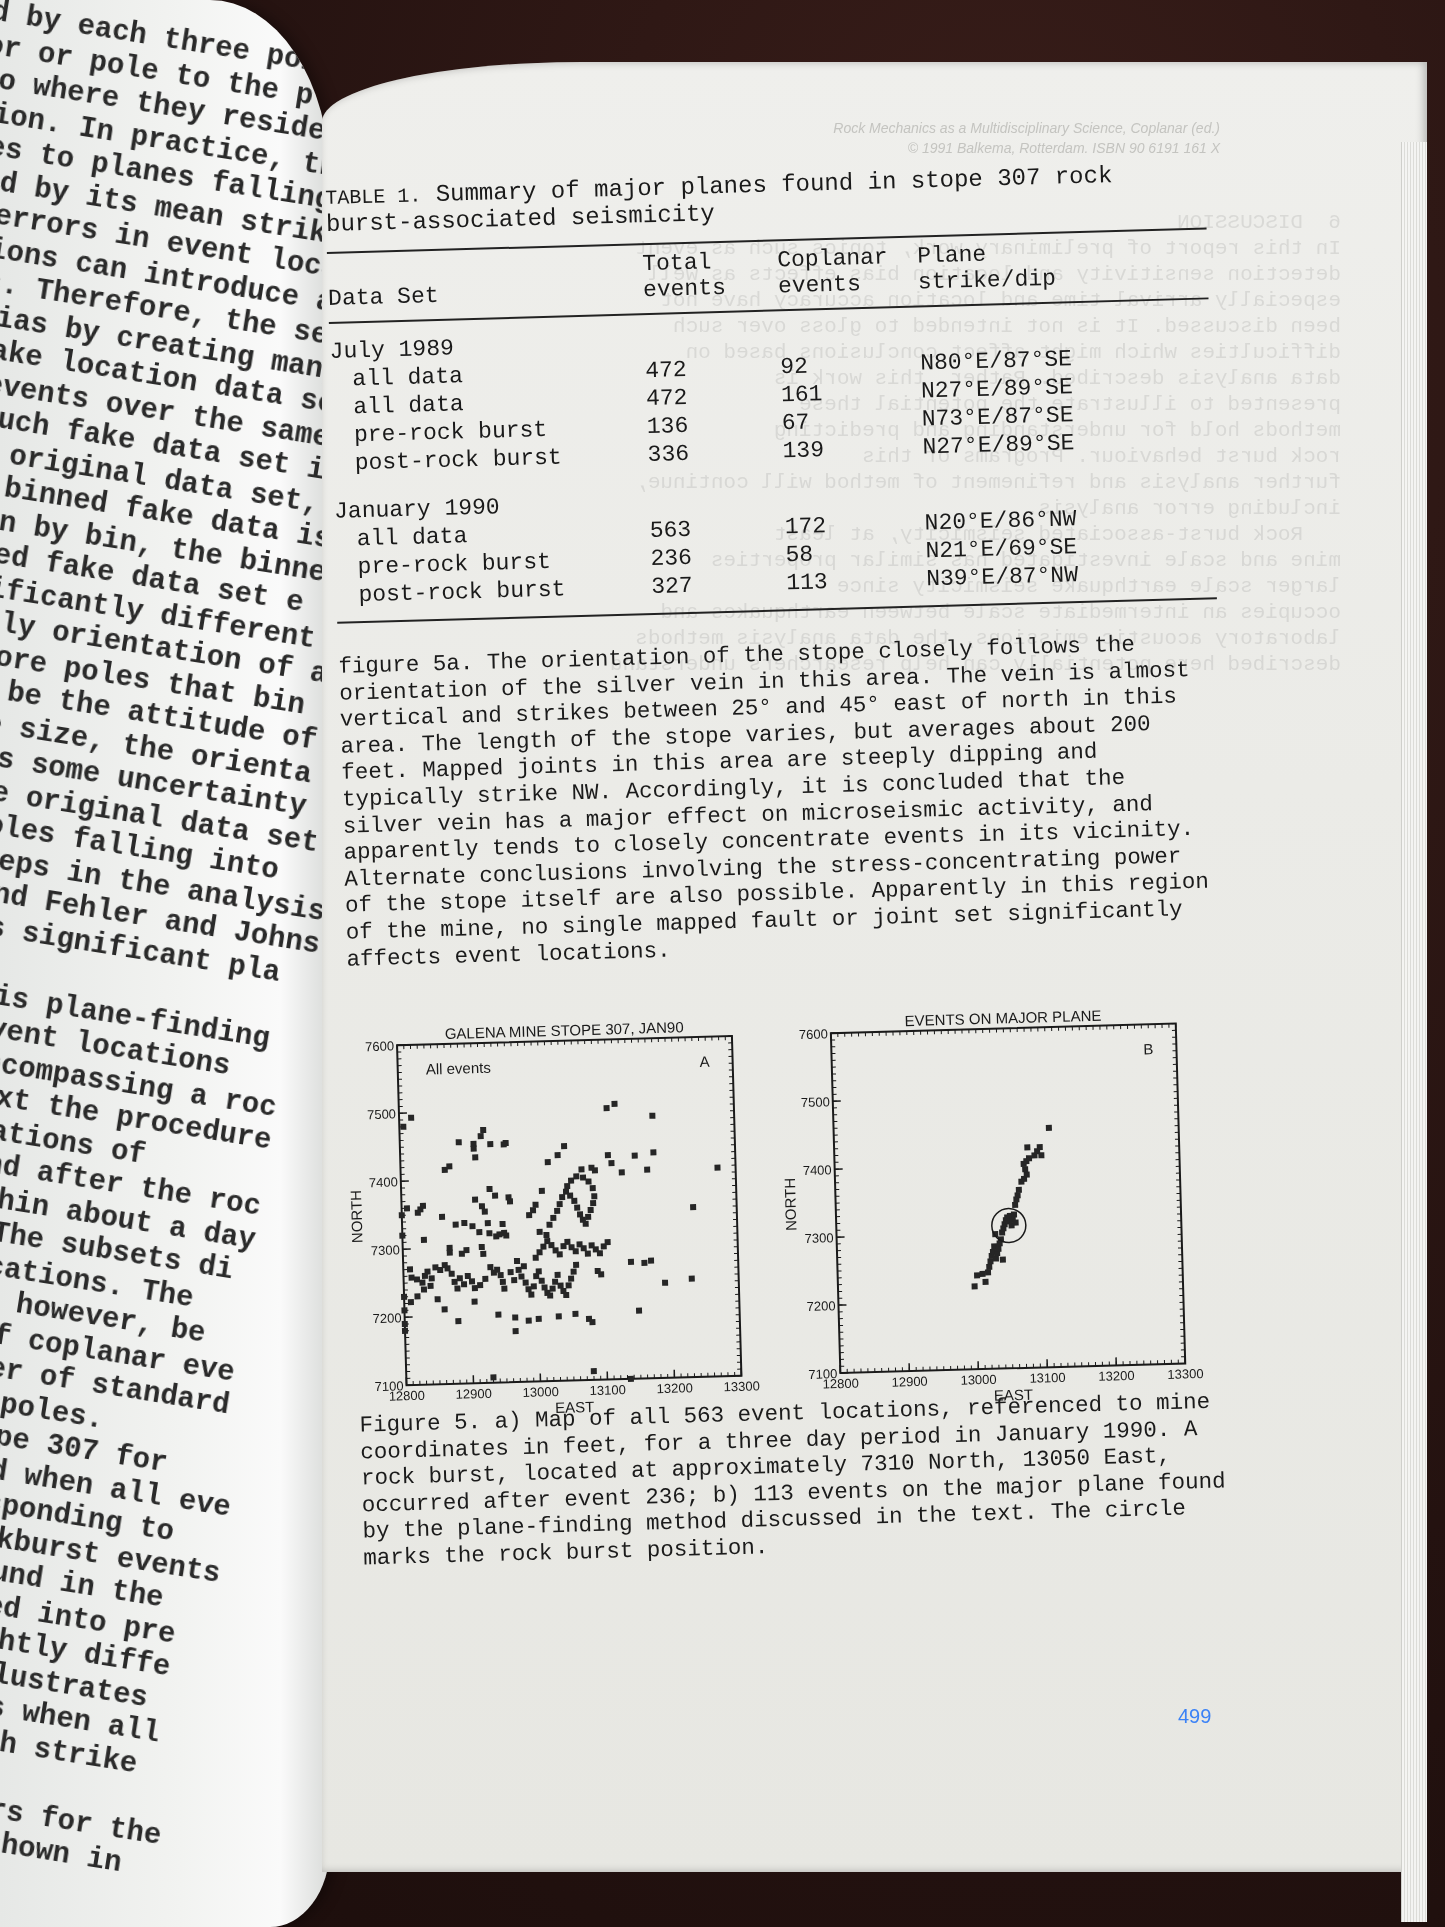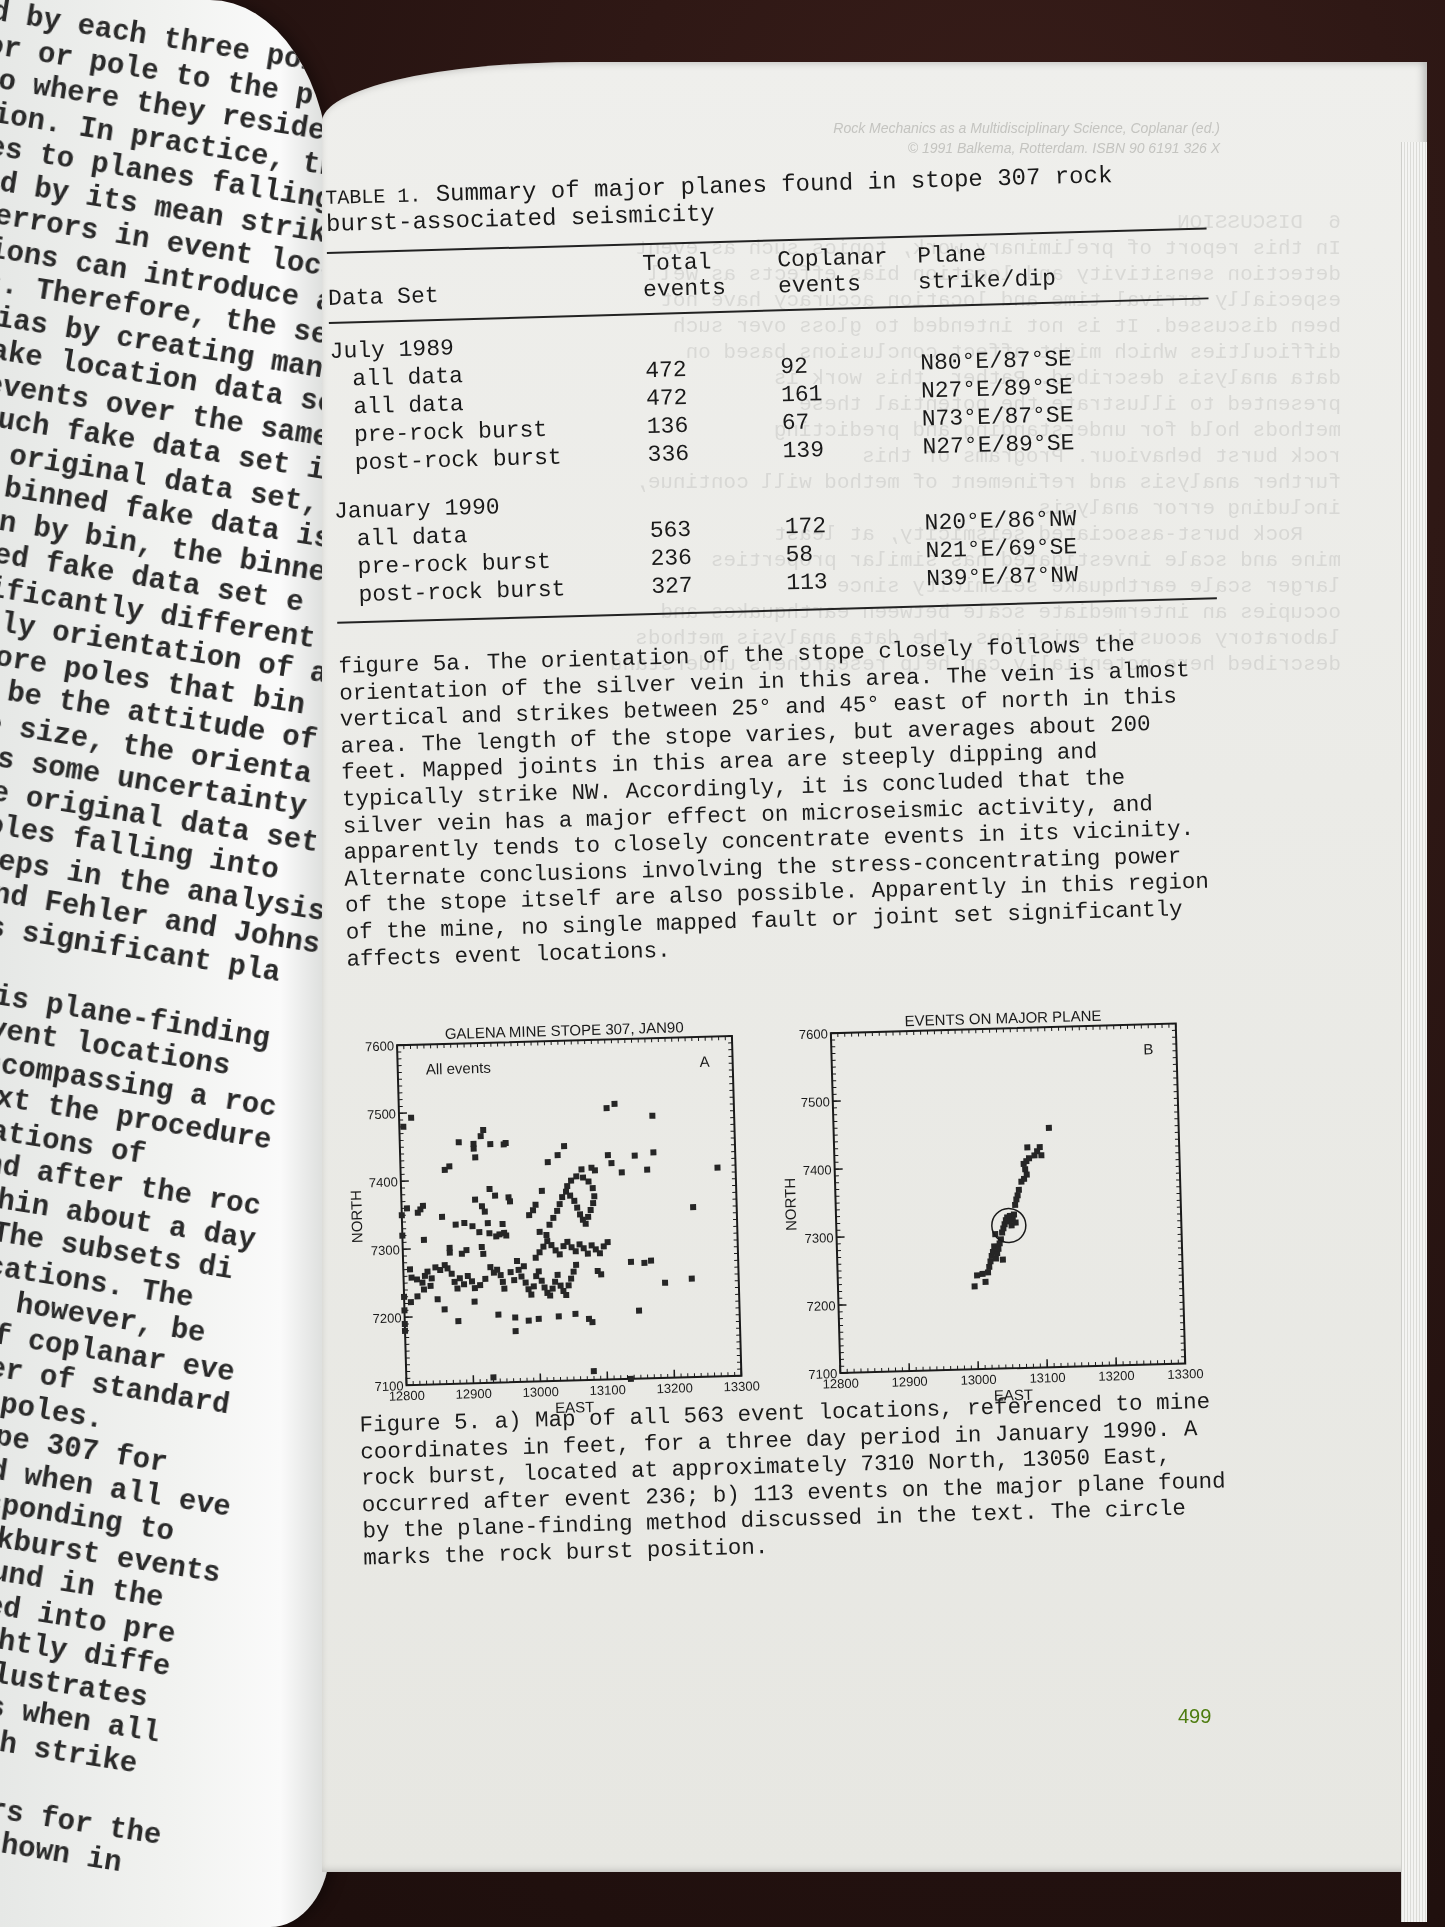--- a/index.html
+++ b/index.html
@@ -70,21 +70,21 @@
     font-family:"Liberation Mono", monospace; width:870px;
   }
   .figures { position:relative; margin-top:52px; height:380px; }
   .plot { position:absolute; top:0; }
   .plot svg { overflow:visible; }
   .caption {
     margin-top:8px; font-size:22.5px; line-height:26.5px; color:#1b1b1b; width:880px;
   }
   .page-number {
     position:absolute; left:1178px; top:1705px;
-    font-family:"Liberation Sans", sans-serif; font-size:20px; color:#4d7c0f;
+    font-family:"Liberation Sans", sans-serif; font-size:20px; color:#3b82f6;
   }
 </style>
 </head>
 <body>
 
 <div class="left-page">
   <div class="left-lines" id="left-lines">
       <div>ned by each three points</div>
       <div>ctor or pole to the plane</div>
       <div>g to where they reside on</div>
@@ -142,21 +142,21 @@
       <div>ary 1990 data set shown in</div>
     </div>
 </div>
 
 <div class="right-page">
   <div class="page-edges"></div>
 </div>
 
 <div class="running-head">
   <div>Rock Mechanics as a Multidisciplinary Science, Coplanar (ed.)</div>
-  <div>© 1991 Balkema, Rotterdam. ISBN 90 6191 326 X</div>
+  <div>© 1991 Balkema, Rotterdam. ISBN 90 6191 161 X</div>
 </div>
 
 <div class="ghost" style="left:610px; top:210px;">6  DISCUSSION
 In this report of preliminary work, topics such as event
 detection sensitivity and location bias effects as well
 especially arrival time and location accuracy have not
 been discussed. It is not intended to gloss over such
 difficulties which might affect conclusions based on
 data analysis described. Rather, this work is
 presented to illustrate the potential these

